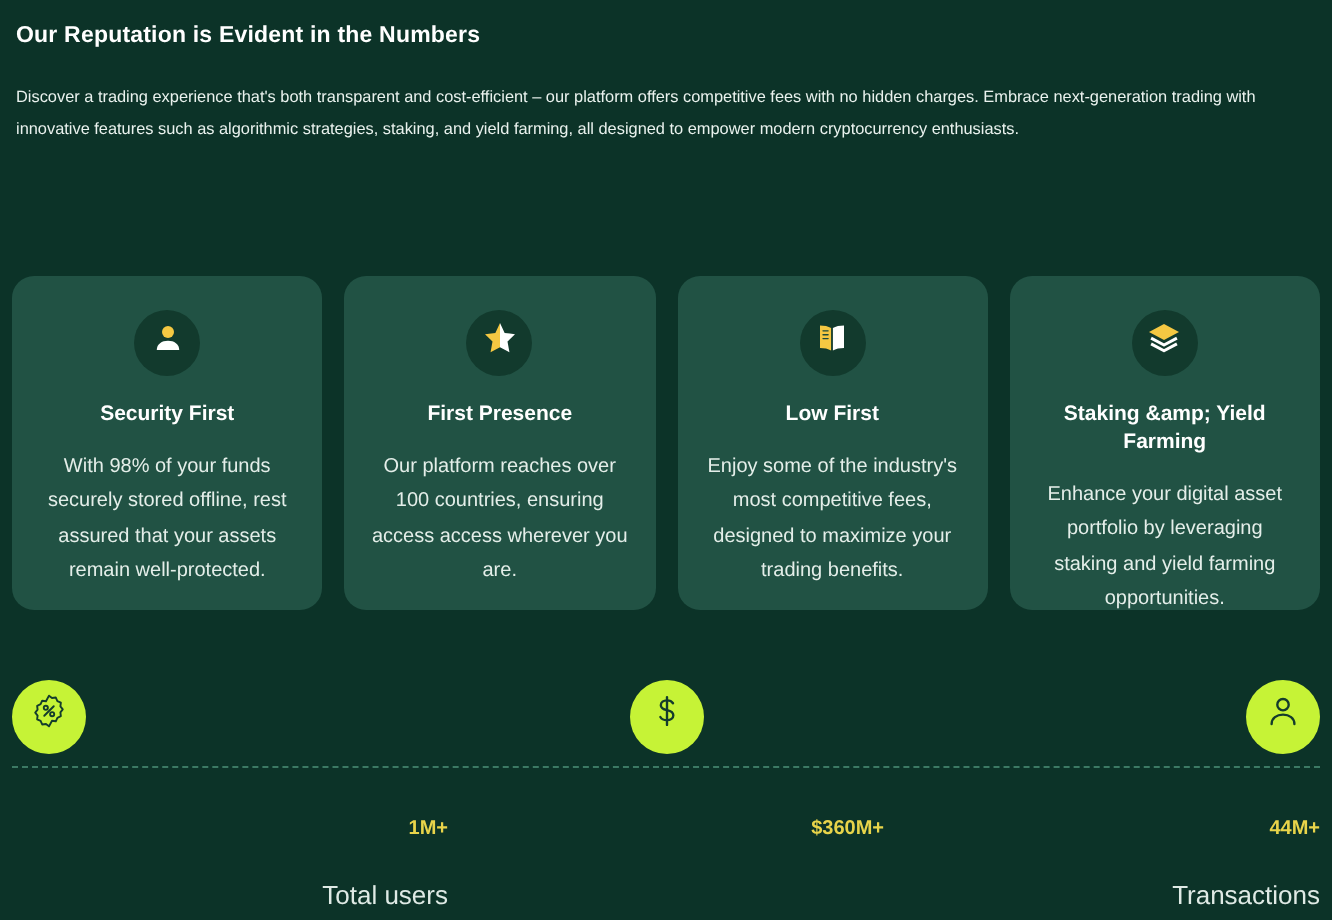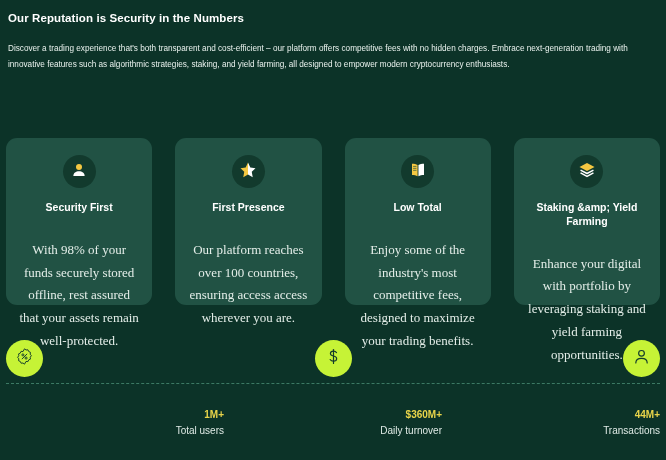--- a/index.html
+++ b/index.html
@@ -39,21 +39,21 @@
     max-width: 640px;
   }
 
   
   .cards {
     position: absolute;
     top: 138px;
     left: 6px;
     right: 6px;
     display: flex;
-    gap: 23px;
+    gap: 11px;
   }
 
   .card {
     flex: 1 1 0;
     height: 167px;
     background: #215244;
     border-radius: 11px;
     padding: 17px 12px 12px 12px;
     display: flex;
     flex-direction: column;
@@ -74,27 +74,26 @@
   .card-title {
     margin-top: 13px;
     font-size: 10.5px;
     font-weight: bold;
     color: #ffffff;
     text-align: center;
     line-height: 1.32;
   }
 
   .card-desc {
-    margin-top: 24px;
-    font-size: 13px;
+    margin-top: 10px;
+    font-size: 10px;
     color: #e4eee9;
     text-align: center;
     line-height: 1.75;
     max-width: 135px;
-    font-family: Liberation Serif, serif;
   }
 
   
   .stats {
     position: absolute;
     left: 6px;
     right: 6px;
     top: 334px;
   }
 
@@ -136,31 +135,31 @@
   .stat-cell.right  { text-align: right; }
 
   .stat-value {
     font-size: 10px;
     font-weight: bold;
     color: #e8d44a;
     line-height: 1.2;
   }
 
   .stat-label {
-    margin-top: 4px;
-    font-size: 10px;
+    margin-top: 19px;
+    font-size: 13px;
     color: #dfeae5;
     line-height: 1.2;
   }
 </style>
 </head>
 <body>
 
 <div class="header">
-  <div class="header-title">Our Reputation is Security in the Numbers</div>
+  <div class="header-title">Our Reputation is Evident in the Numbers</div>
   <div class="header-desc">Discover a trading experience that's both transparent and cost-efficient – our platform offers competitive fees with no hidden charges. Embrace next-generation trading with innovative features such as algorithmic strategies, staking, and yield farming, all designed to empower modern cryptocurrency enthusiasts.</div>
 </div>
 
 <div class="cards">
 
   <div class="card">
     <div class="card-icon-wrap">
       <span>
         <svg width="18" height="18" viewBox="0 0 24 24">
           <circle cx="12" cy="8" r="4" fill="#f5c842"></circle>
@@ -198,36 +197,36 @@
   <div class="card">
     <div class="card-icon-wrap">
       <span>
         <svg width="18" height="18" viewBox="0 0 24 24">
           <path d="M11.4 5.4C9.6 4.2 6.7 3.7 4 3.7v15c2.7 0 5.6.5 7.4 1.7z" fill="#f5c842"></path>
           <path d="M12.6 5.4c1.8-1.2 4.7-1.7 7.4-1.7v15c-2.7 0-5.6.5-7.4 1.7z" fill="#ffffff"></path>
           <path d="M6 7.2h3.4M6 9.8h3.4M6 12.4h3.4" stroke="#1d4a3a" stroke-width="0.9" stroke-linecap="round"></path>
         </svg>
       </span>
     </div>
-    <div class="card-title">Low Total</div>
+    <div class="card-title">Low First</div>
     <div class="card-desc">Enjoy some of the industry's most competitive fees, designed to maximize your trading benefits.</div>
   </div>
 
   <div class="card">
     <div class="card-icon-wrap">
       <span>
         <svg width="18" height="18" viewBox="0 0 24 24">
           <polygon points="12,2.6 22,8 12,13.4 2,8" fill="#f5c842"></polygon>
           <path d="M3.4 12.1 12 16.7l8.6-4.6" stroke="#ffffff" stroke-width="2" fill="none" stroke-linejoin="round"></path>
           <path d="M3.4 15.9 12 20.5l8.6-4.6" stroke="#ffffff" stroke-width="2" fill="none" stroke-linejoin="round"></path>
         </svg>
       </span>
     </div>
     <div class="card-title">Staking &amp;amp; Yield Farming</div>
-    <div class="card-desc">Enhance your digital with portfolio by leveraging staking and yield farming opportunities.</div>
+    <div class="card-desc">Enhance your digital asset portfolio by leveraging staking and yield farming opportunities.</div>
   </div>
 
 </div>
 
 <div class="stats">
 
   <div class="stat-icons">
 
     <div class="stat-icon-cell left">
       <div class="stat-circle">
@@ -270,21 +269,20 @@
 
   <div class="stat-values">
 
     <div class="stat-cell left">
       <div class="stat-value">1M+</div>
       <div class="stat-label">Total users</div>
     </div>
 
     <div class="stat-cell center">
       <div class="stat-value">$360M+</div>
-      <div class="stat-label">Daily turnover</div>
     </div>
 
     <div class="stat-cell right">
       <div class="stat-value">44M+</div>
       <div class="stat-label">Transactions</div>
     </div>
 
   </div>
 
 </div>

